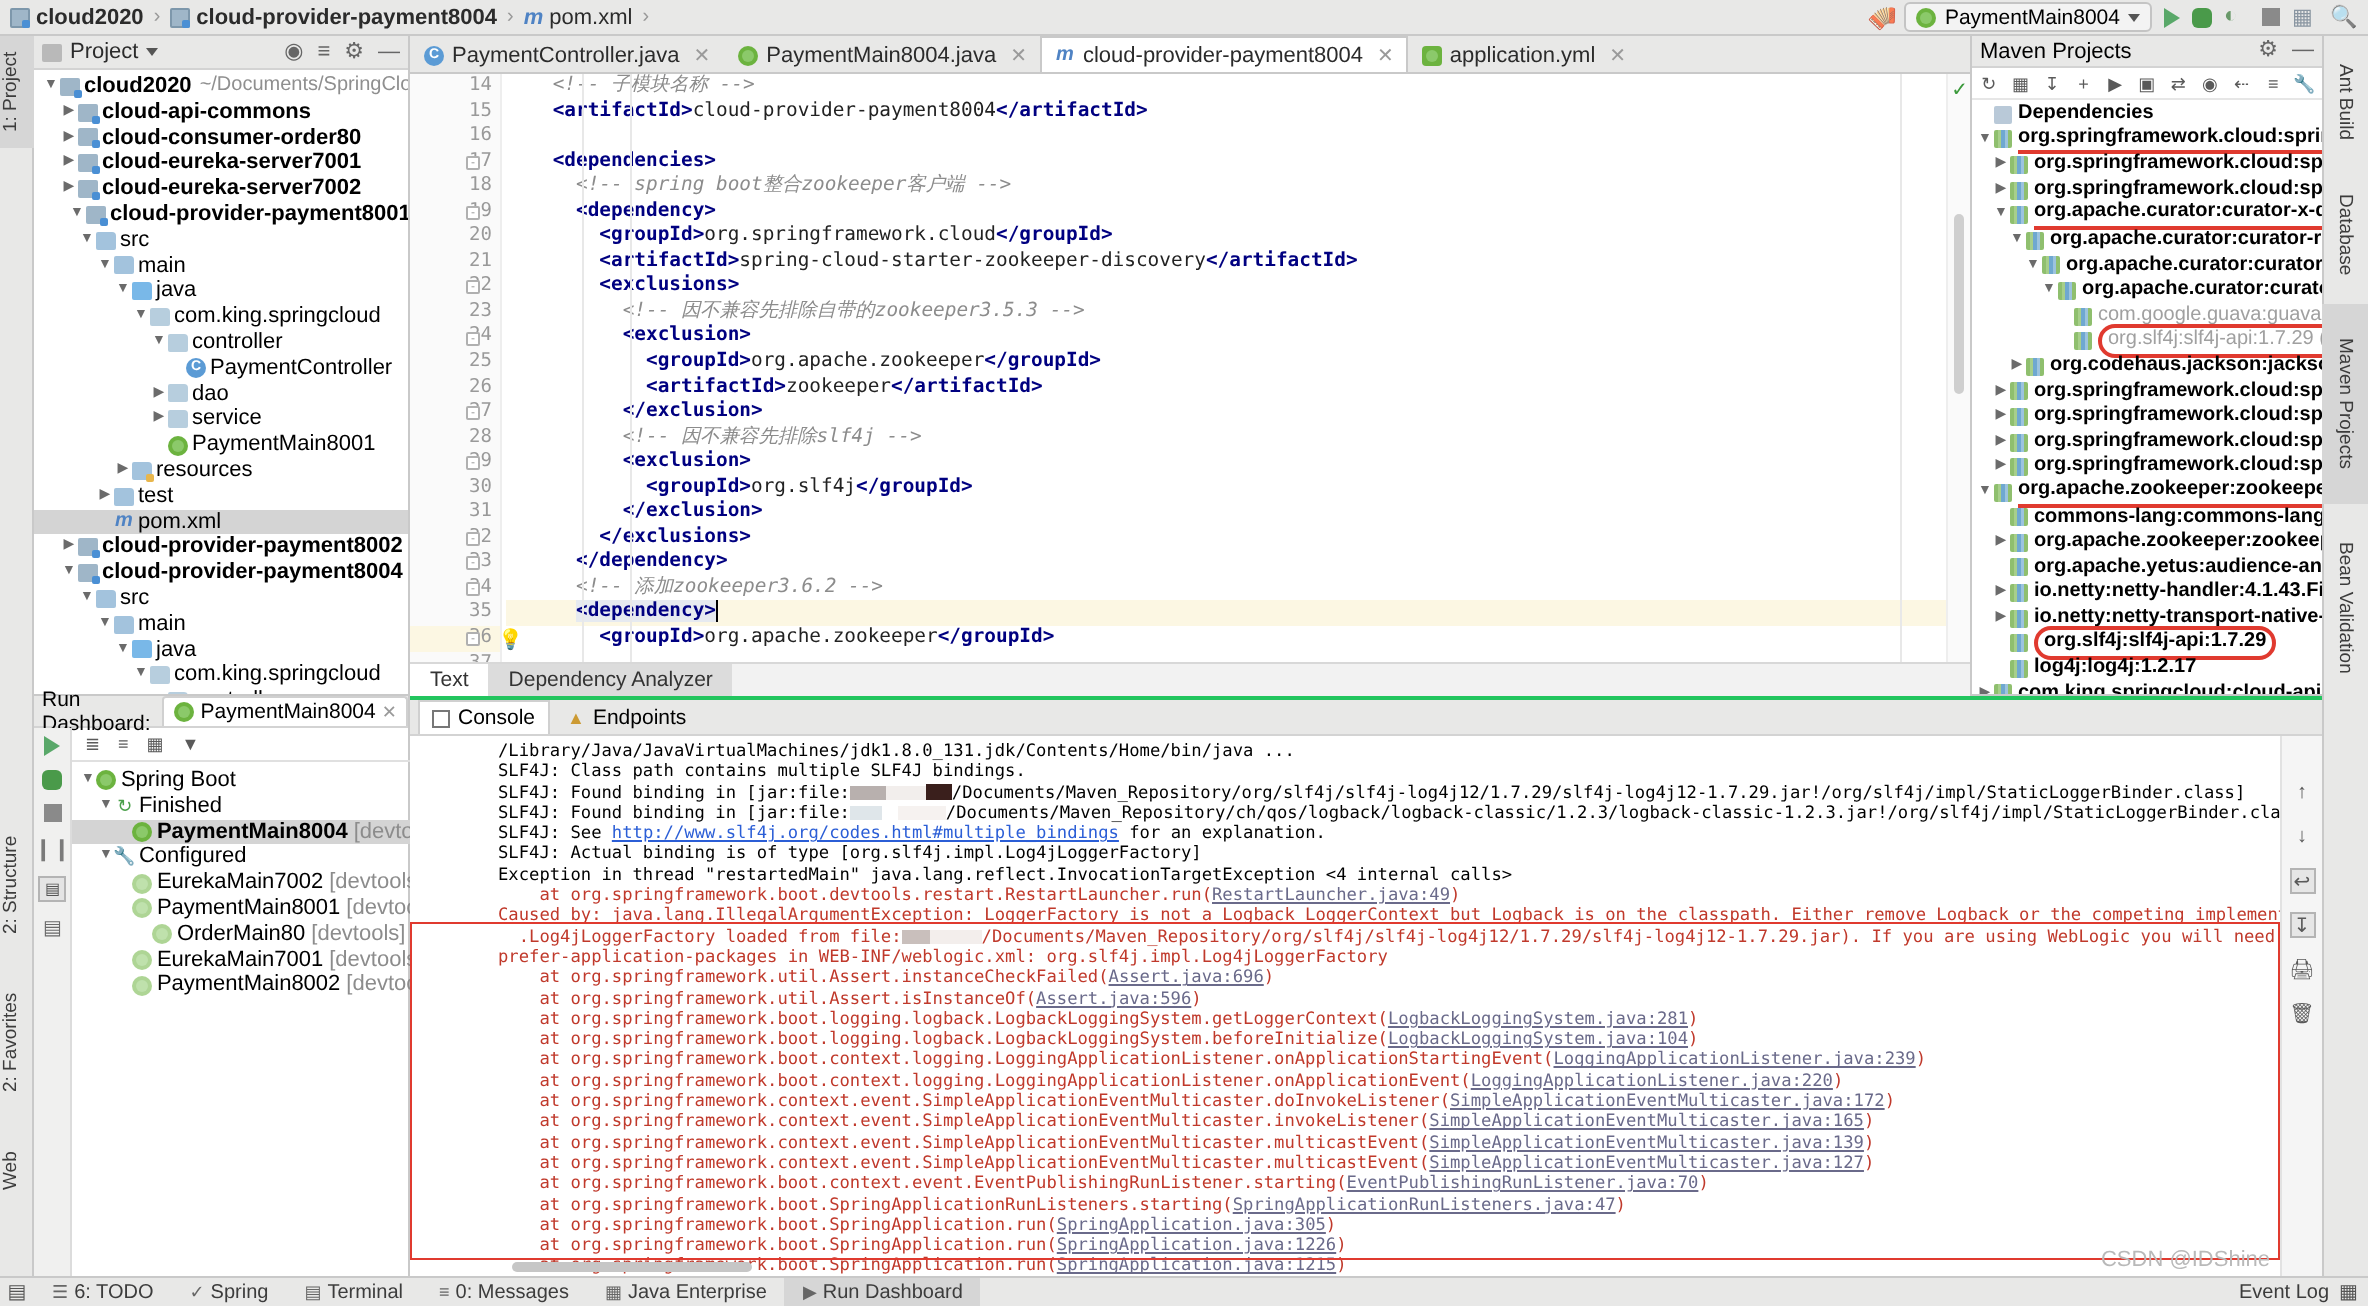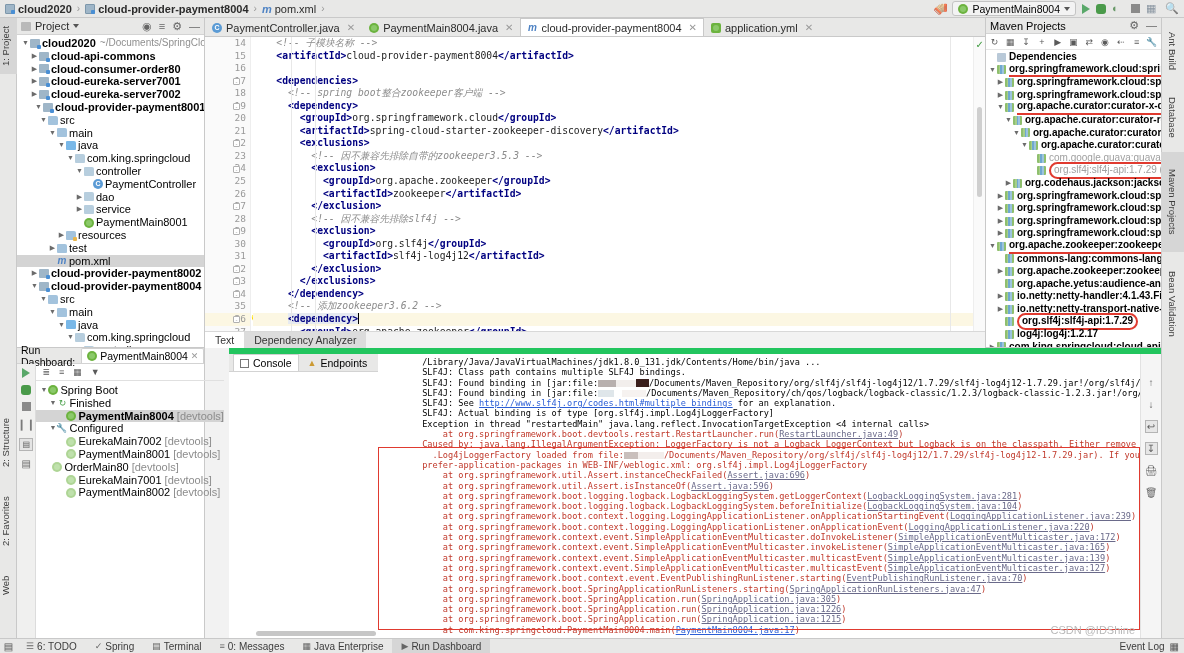--- a/index.html
+++ b/index.html
@@ -182,21 +182,21 @@
     position:absolute; right:0; width:23px;
     writing-mode:vertical-rl; font-size:9.5px; color:#3c3c3c;
     text-align:center; white-space:nowrap; padding:4px 0;
     display:flex; align-items:center; justify-content:center; gap:3px;
   }
   .rtab.sel { background:#d6d6d6; }
 
   
   .console-panel {
     position:absolute; left:205px; top:348px; right:23px; bottom:15px;
-    background:#fff; border-top:6px solid #22c55e; display:flex; flex-direction:row;margin-left:24px;
+    background:#fff; border-top:2px solid #22c55e; display:flex; flex-direction:column;
   }
   .cn-head { height:18px; background:#e8e8e7; border-bottom:1px solid #d3d3d3;
              display:flex; align-items:center; padding:0 4px; gap:2px; flex:none;}
   .cn-tab { height:17px; display:flex; align-items:center; gap:4px; padding:0 6px; font-size:10.5px;
             border:1px solid transparent; border-bottom:none; }
   .cn-tab.active { background:#fff; border-color:#d0d0d0; }
   .cn-body { flex:1; display:flex; position:relative; overflow:hidden;padding-left:40px; }
   .cn-out {
     flex:1; font-family:"DejaVu Sans Mono", monospace; font-size:8.6px; line-height:10.3px;
     padding:3px 2px 0 4px; white-space:pre; overflow:hidden; position:relative;
@@ -469,21 +469,21 @@
               <span class="i-spring" style="opacity:.55"></span>
               <span class="nm">EurekaMain7002</span>
               <span class="grey" style="margin-left:3px">[devtools]</span>
             </div>
             <div class="row" style="padding-left: 21px;">
               <span class="arr"></span>
               <span class="i-spring" style="opacity:.55"></span>
               <span class="nm">PaymentMain8001</span>
               <span class="grey" style="margin-left:3px">[devtools]</span>
             </div>
-            <div class="row" style="padding-left: 7px;">
+            <div class="row" style="padding-left: 31px;">
               <span class="arr"></span>
               <span class="i-spring" style="opacity:.55"></span>
               <span class="nm">OrderMain80</span>
               <span class="grey" style="margin-left:3px">[devtools]</span>
             </div>
             <div class="row" style="padding-left: 21px;">
               <span class="arr"></span>
               <span class="i-spring" style="opacity:.55"></span>
               <span class="nm">EurekaMain7001</span>
               <span class="grey" style="margin-left:3px">[devtools]</span>
@@ -574,21 +574,20 @@
           <div class="cl">&nbsp;&nbsp;&nbsp;&nbsp;&nbsp;&nbsp;&nbsp;&nbsp;<span class="tag">&lt;artifactId&gt;</span><span class="txt">spring-cloud-starter-zookeeper-discovery</span><span class="tag">&lt;/artifactId&gt;</span></div>
           <div class="cl">&nbsp;&nbsp;&nbsp;&nbsp;&nbsp;&nbsp;&nbsp;&nbsp;<span class="tag">&lt;exclusions&gt;</span></div>
           <div class="cl">&nbsp;&nbsp;&nbsp;&nbsp;&nbsp;&nbsp;&nbsp;&nbsp;&nbsp;&nbsp;<span class="cmt">&lt;!-- 因不兼容先排除自带的zookeeper3.5.3 --&gt;</span></div>
           <div class="cl">&nbsp;&nbsp;&nbsp;&nbsp;&nbsp;&nbsp;&nbsp;&nbsp;&nbsp;&nbsp;<span class="tag">&lt;exclusion&gt;</span></div>
           <div class="cl">&nbsp;&nbsp;&nbsp;&nbsp;&nbsp;&nbsp;&nbsp;&nbsp;&nbsp;&nbsp;&nbsp;&nbsp;<span class="tag">&lt;groupId&gt;</span><span class="txt">org.apache.zookeeper</span><span class="tag">&lt;/groupId&gt;</span></div>
           <div class="cl">&nbsp;&nbsp;&nbsp;&nbsp;&nbsp;&nbsp;&nbsp;&nbsp;&nbsp;&nbsp;&nbsp;&nbsp;<span class="tag">&lt;artifactId&gt;</span><span class="txt">zookeeper</span><span class="tag">&lt;/artifactId&gt;</span></div>
           <div class="cl">&nbsp;&nbsp;&nbsp;&nbsp;&nbsp;&nbsp;&nbsp;&nbsp;&nbsp;&nbsp;<span class="tag">&lt;/exclusion&gt;</span></div>
           <div class="cl">&nbsp;&nbsp;&nbsp;&nbsp;&nbsp;&nbsp;&nbsp;&nbsp;&nbsp;&nbsp;<span class="cmt">&lt;!-- 因不兼容先排除slf4j --&gt;</span></div>
           <div class="cl">&nbsp;&nbsp;&nbsp;&nbsp;&nbsp;&nbsp;&nbsp;&nbsp;&nbsp;&nbsp;<span class="tag">&lt;exclusion&gt;</span></div>
           <div class="cl">&nbsp;&nbsp;&nbsp;&nbsp;&nbsp;&nbsp;&nbsp;&nbsp;&nbsp;&nbsp;&nbsp;&nbsp;<span class="tag">&lt;groupId&gt;</span><span class="txt">org.slf4j</span><span class="tag">&lt;/groupId&gt;</span></div>
-          <div class="cl">&nbsp;&nbsp;&nbsp;&nbsp;&nbsp;&nbsp;&nbsp;&nbsp;&nbsp;&nbsp;&nbsp;&nbsp;<span class="tag">&lt;artifactId&gt;</span><span class="txt">slf4j-log4j12</span><span class="tag">&lt;/artifactId&gt;</span></div>
           <div class="cl">&nbsp;&nbsp;&nbsp;&nbsp;&nbsp;&nbsp;&nbsp;&nbsp;&nbsp;&nbsp;<span class="tag">&lt;/exclusion&gt;</span></div>
           <div class="cl">&nbsp;&nbsp;&nbsp;&nbsp;&nbsp;&nbsp;&nbsp;&nbsp;<span class="tag">&lt;/exclusions&gt;</span></div>
           <div class="cl">&nbsp;&nbsp;&nbsp;&nbsp;&nbsp;&nbsp;<span class="tag">&lt;/dependency&gt;</span></div>
           <div class="cl">&nbsp;&nbsp;&nbsp;&nbsp;&nbsp;&nbsp;<span class="cmt">&lt;!-- 添加zookeeper3.6.2 --&gt;</span></div>
           <div class="cl hl">&nbsp;&nbsp;&nbsp;&nbsp;&nbsp;&nbsp;<span class="tag hlt">&lt;dependency&gt;</span><span style="border-left:1px solid #000"></span></div>
           <div class="cl">&nbsp;&nbsp;&nbsp;&nbsp;&nbsp;&nbsp;&nbsp;&nbsp;<span class="tag">&lt;groupId&gt;</span><span class="txt">org.apache.zookeeper</span><span class="tag">&lt;/groupId&gt;</span></div>
         </div>
       <div class="scroll-marks">
         <span class="chk">✓</span>
         <span style="position:absolute;right:3px;top:70px;width:5px;height:90px;background:#cfcfcf;border-radius:3px;"></span>

